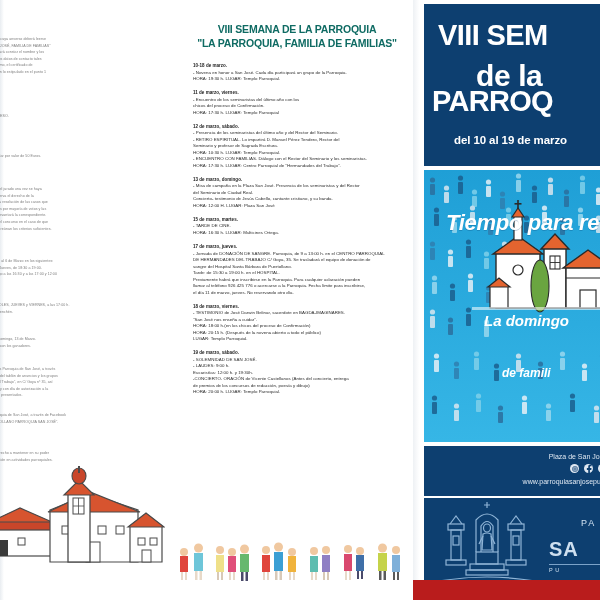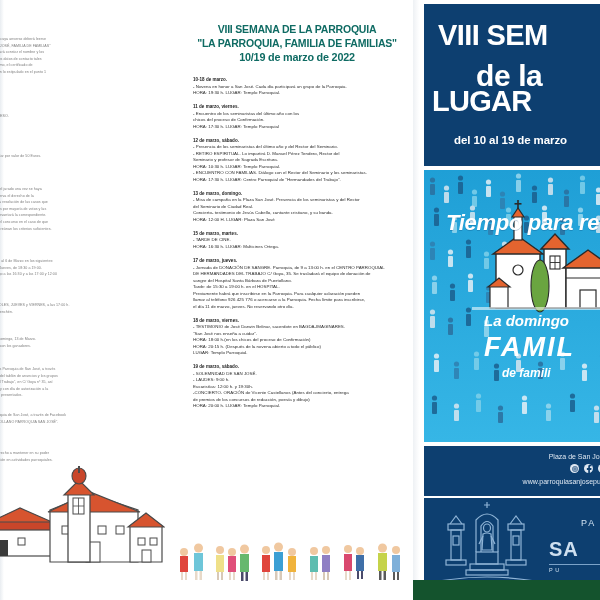--- a/index.html
+++ b/index.html
@@ -2,21 +2,21 @@
 <html><head>
 <meta charset="utf-8">
 <style>
   html,body{margin:0;padding:0;}
   body{
     width:600px;height:600px;overflow:hidden;
     background:#ffffff;
     font-family:"Liberation Sans", sans-serif;
     -webkit-font-smoothing:antialiased;
   }
-  .page{position:relative;width:600px;height:600px;background:#14532d;}
+  .page{position:relative;width:600px;height:600px;background:#b91c1c;}
 
   
   .col-left{
     position:absolute;left:0;top:0;width:176px;height:600px;
     background:#ffffff;overflow:hidden;
   }
   .lfade{position:absolute;left:0;top:0;width:4px;height:600px;
     background:linear-gradient(to right,#e9edf1,#ffffff);}
   .ltext{position:absolute;left:-38px;right:4px;color:#7d7d7d;
     font-size:3.6px;line-height:6.6px;letter-spacing:.05px;
@@ -210,21 +210,20 @@
       <rect x="160" y="74" width="7" height="7" fill="#ffffff" stroke="#4a4a4a" stroke-width="1"></rect>
       <rect x="152" y="86" width="9" height="12" fill="#ffffff" stroke="#4a4a4a" stroke-width="1"></rect>
     </svg>
   </div>
 
   <div class="col-mid">
     <div class="mid-inner">
       <div class="mtitle">
         <div>VIII SEMANA DE LA PARROQUIA</div>
         <div class="l2">"LA PARROQUIA, FAMILIA DE FAMILIAS"</div>
-        <div class="l3">10/19 de marzo de 2022</div>
       </div>
 
       <div class="prog">
 
         <div class="pblock">
           <div class="pday">10-18 de marzo.</div>
           <div class="pline">- Novena en honor a San José. Cada día participará un grupo de la Parroquia.</div>
           <div class="pline">HORA: 19:30 h. LUGAR: Templo Parroquial.</div>
         </div>
 
@@ -381,21 +380,21 @@
       </g>
     </svg>
   </div>
 
   <div class="col-right">
     <div class="rgutter"></div>
 
     <div class="cover-top">
       <div class="ct-1">VIII SEM</div>
       <div class="ct-2">de la</div>
-      <div class="ct-3">LUGAR</div>
+      <div class="ct-3">PARROQ</div>
       <div class="ct-4">del 10 al 19 de marzo</div>
     </div>
 
     <div class="cover-mid">
       <svg width="189" height="272" viewBox="0 0 189 272" style="position:absolute;left:0;top:0;">
         <defs>
           <linearGradient id="sky" x1="0" y1="0" x2="0" y2="1">
             <stop offset="0%" stop-color="#1f9fd6"></stop>
             <stop offset="100%" stop-color="#36b6e6"></stop>
           </linearGradient>
@@ -654,21 +653,20 @@
           <rect x="131" y="44" width="10" height="13" fill="#ffffff" stroke="#2a2a2a" stroke-width="1.1"></rect>
 
           <ellipse cx="58" cy="74" rx="9" ry="26" fill="#6aa540" stroke="#2a2a2a" stroke-width="1.1"></ellipse>
 
           <rect x="-10" y="95" width="200" height="3" fill="#ffffff" opacity=".55"></rect>
         </g>
       </svg>
 
       <div class="cm-slogan">Tiempo para re</div>
       <div class="cm-l1">La domingo</div>
-      <div class="cm-l2">FAMIL</div>
       <div class="cm-l3">de famili</div>
     </div>
 
     <div class="cover-foot">
       <div class="cf-addr">Plaza de San José,</div>
       <div class="cf-social">
         <span class="soc">
           <svg width="6" height="6" viewBox="0 0 24 24">
               <rect x="3" y="3" width="18" height="18" rx="5" fill="none" stroke="#0d3f70" stroke-width="3"></rect>
               <circle cx="12" cy="12" r="4.5" fill="none" stroke="#0d3f70" stroke-width="3"></circle>

